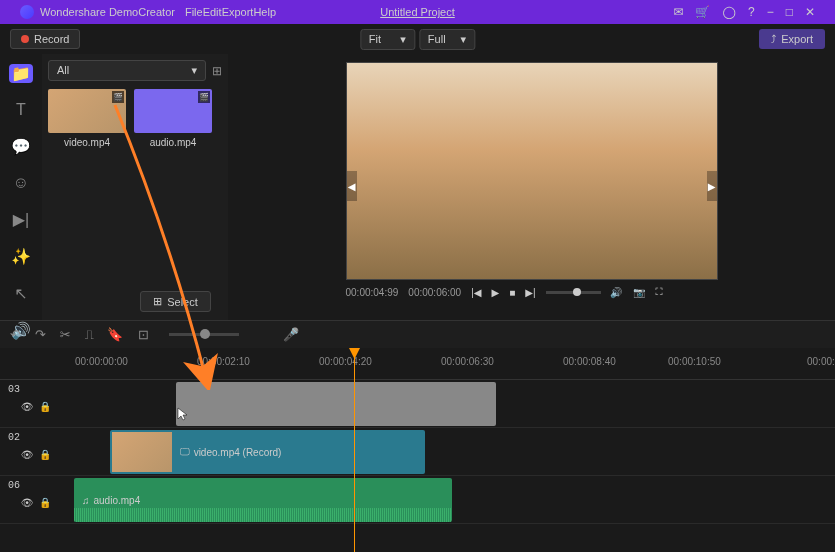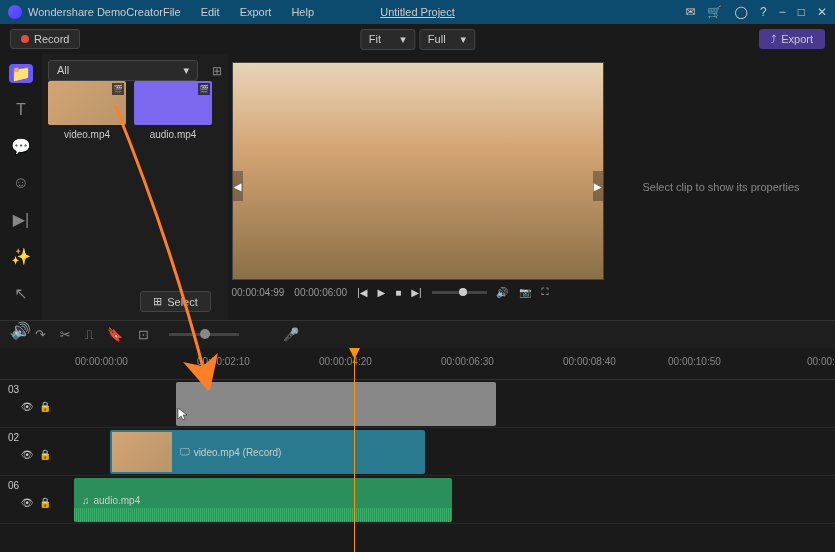--- a/index.html
+++ b/index.html
@@ -1,39 +1,39 @@
 <!DOCTYPE html>
 <html><head>
 <meta charset="utf-8">
 <style>
 * { margin: 0; padding: 0; box-sizing: border-box; font-family: -apple-system, BlinkMacSystemFont, "Segoe UI", sans-serif; }
 body { background: #1a1a1a; color: #ccc; width: 835px; height: 552px; overflow: hidden; position: relative; }
 
-.titlebar { height: 24px; background: #0c4a6e; display: flex; align-items: center; padding: 0 8px; font-size: 11px; }
+.titlebar { height: 24px; background: #6d28d9; display: flex; align-items: center; padding: 0 20px; font-size: 11px; }
 .titlebar .logo { width: 14px; height: 14px; border-radius: 50%; background: linear-gradient(135deg, #6b5bff, #4a3aff); margin-right: 6px; }
-.titlebar .menu { display: flex; gap: 20px; }
+.titlebar .menu { display: flex; margin-left: 10px; }
 .titlebar .menu span { cursor: pointer; }
 .titlebar .title { position: absolute; left: 50%; transform: translateX(-50%); text-decoration: underline; }
 .titlebar .win-controls { margin-left: auto; display: flex; gap: 12px; align-items: center; }
 .titlebar .win-controls span { cursor: pointer; font-size: 12px; }
 
 .toolbar { height: 30px; background: #1a1a1a; display: flex; align-items: center; padding: 0 10px; }
 .record-btn { background: #2a2a2a; border: 1px solid #444; padding: 3px 10px; border-radius: 3px; display: flex; align-items: center; gap: 5px; font-size: 11px; cursor: pointer; }
 .record-dot { width: 8px; height: 8px; background: #e74c3c; border-radius: 50%; }
 .toolbar .dropdowns { position: absolute; left: 50%; transform: translateX(-50%); display: flex; gap: 4px; }
 .dropdown { background: #2a2a2a; border: 1px solid #444; padding: 3px 8px; font-size: 11px; display: flex; align-items: center; gap: 15px; border-radius: 3px; cursor: pointer; min-width: 55px; justify-content: space-between; }
 .export-btn { margin-left: auto; background: #4a3a8f; padding: 4px 12px; border-radius: 3px; display: flex; align-items: center; gap: 5px; font-size: 11px; cursor: pointer; }
 
 .main-area { display: flex; height: 266px; }
 .left-tabs { width: 42px; background: #1a1a1a; display: flex; flex-direction: column; align-items: center; padding-top: 10px; gap: 18px; }
 .tab-item { width: 24px; height: 24px; display: flex; align-items: center; justify-content: center; cursor: pointer; color: #888; border-radius: 4px; }
 .tab-item.active { background: #6b5bff; color: #fff; }
 
 .media-panel { width: 186px; background: #1e1e1e; padding: 6px; }
-.media-header { display: flex; align-items: center; gap: 14px; margin-bottom: 0; }
+.media-header { display: flex; align-items: center; gap: 6px; margin-bottom: 8px; }
 .media-filter { flex: 1; background: #2a2a2a; border: 1px solid #444; padding: 3px 8px; font-size: 11px; display: flex; justify-content: space-between; border-radius: 3px; cursor: pointer; }
 .grid-toggle { color: #888; cursor: pointer; font-size: 12px; }
 .media-items { display: flex; gap: 8px; }
 .media-item { width: 78px; }
 .media-thumb { width: 78px; height: 44px; border-radius: 2px; position: relative; }
 .media-thumb.video { background: linear-gradient(135deg, #d4a574, #b8956a); }
 .media-thumb.audio { background: #7b68ee; }
 .media-thumb .badge { position: absolute; top: 2px; right: 2px; background: rgba(0,0,0,0.6); width: 12px; height: 12px; font-size: 8px; display: flex; align-items: center; justify-content: center; }
 .media-name { font-size: 10px; text-align: center; margin-top: 4px; }
 .import-btn { position: absolute; bottom: 240px; left: 140px; background: #2a2a2a; border: 1px solid #444; padding: 3px 12px; font-size: 11px; border-radius: 3px; cursor: pointer; display: flex; align-items: center; gap: 5px; }
@@ -60,21 +60,21 @@
 
 .timeline { height: 204px; background: #1a1a1a; position: relative; overflow: hidden; }
 .ruler { height: 32px; position: relative; border-bottom: 1px solid #333; }
 .ruler-item { position: absolute; font-size: 10px; color: #888; top: 8px; }
 
 .playhead { position: absolute; top: 0; bottom: 0; width: 1px; background: #ff9500; z-index: 10; }
 .playhead::before { content: ''; position: absolute; top: 0; left: -5px; width: 11px; height: 11px; background: #ff9500; clip-path: polygon(0 0, 100% 0, 50% 100%); }
 
 .track { height: 48px; display: flex; border-bottom: 1px solid #2a2a2a; position: relative; }
 .track-head { width: 60px; display: flex; align-items: flex-end; padding: 4px 8px; gap: 6px; font-size: 10px; flex-direction: column; }
-.track-head .num { align-self: flex-start; }
+.track-head .num { align-self: flex-start; font-family: Liberation Mono, monospace; }
 .track-head .icons { display: flex; gap: 6px; }
 .track-content { flex: 1; position: relative; }
 
 .clip { position: absolute; height: 44px; top: 2px; border-radius: 2px; display: flex; align-items: center; font-size: 10px; overflow: hidden; }
 .clip.placeholder { background: #888; }
 .clip.video { background: #2a7a8f; }
 .clip.video .thumb { width: 60px; height: 40px; background: linear-gradient(135deg, #d4a574, #b8956a); margin: 2px; }
 .clip.video .label { padding-left: 6px; display: flex; align-items: center; gap: 4px; }
 .clip.audio { background: #2a8f5a; }
 .clip.audio .label { padding-left: 8px; display: flex; align-items: center; gap: 4px; }
@@ -180,23 +180,20 @@
         <span>■</span>
         <span>▶|</span>
       </div>
       <div class="vol-slider"></div>
       <span>🔊</span>
       <span>📷</span>
       <span>⛶</span>
     </div>
   </div>
 
-  <div class="props-panel">
-    <span>Select clip to show its properties</span>
-  </div>
 </div>
 
 <div class="import-btn">
   <span>⊞</span>
   <span>Select</span>
 </div>
 
 <div class="timeline-toolbar">
   <span>↶</span>
   <span>↷</span>

